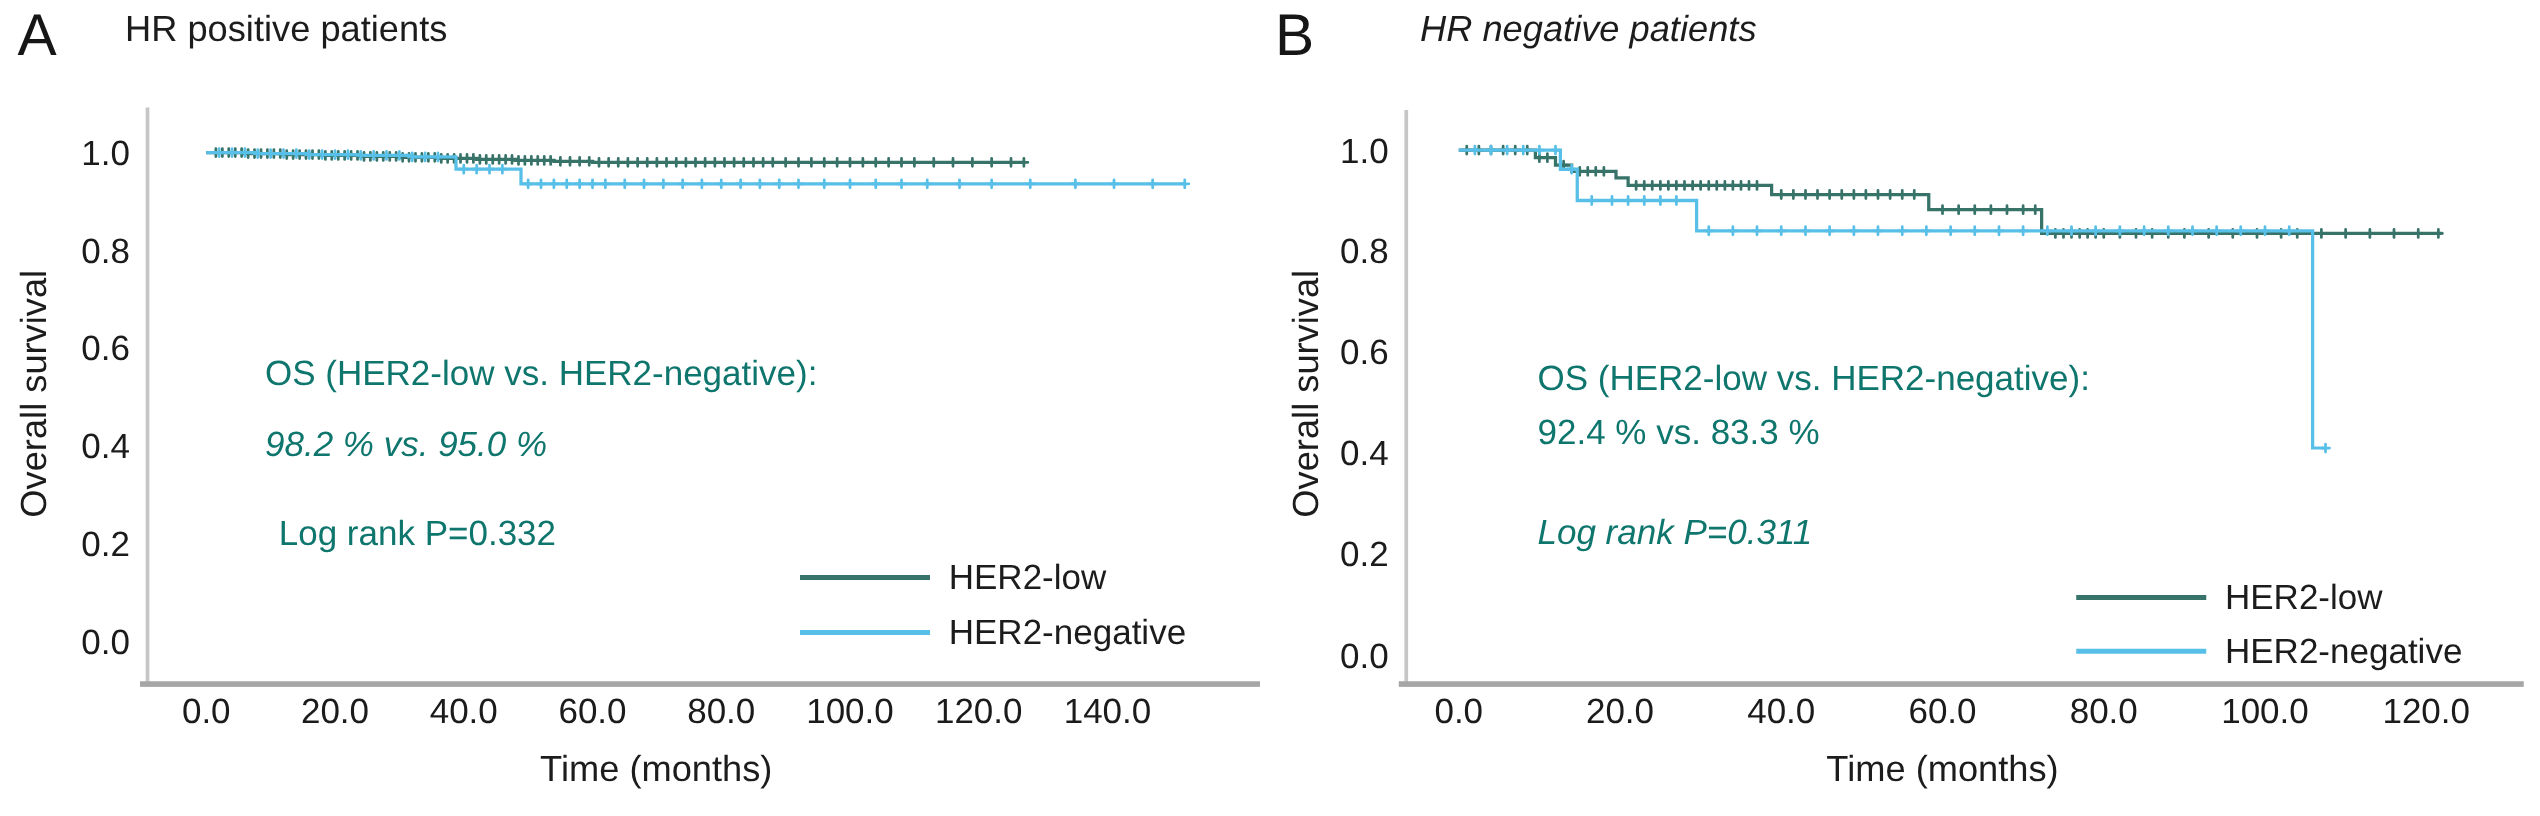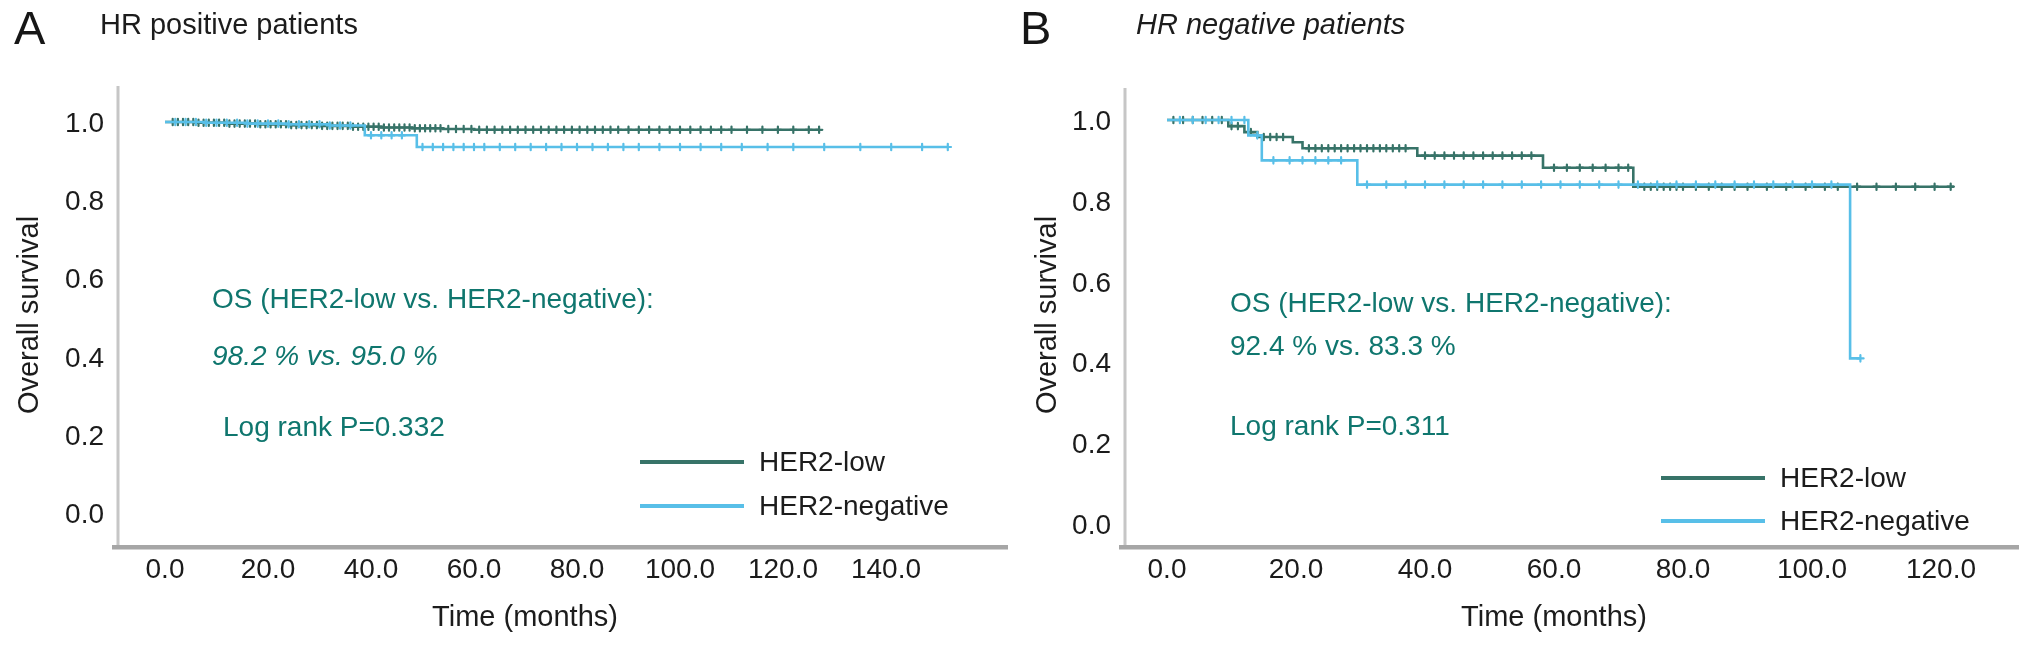--- a/index.html
+++ b/index.html
@@ -11,21 +11,21 @@
   .pa .panel-label{left:14px;top:0px;} .pb .panel-label{left:4px;top:0px;}
   .panel-title{position:absolute;font-size:29px;color:#1c1c1c;}
   .pa .panel-title{left:100px;top:8px;} .pb .panel-title{left:120px;top:8px;font-style:italic;}
   .y-title{position:absolute;font-size:29px;white-space:nowrap;color:#1c1c1c;
            transform:translate(-50%,-50%) rotate(-90deg);}
   .pa .y-title{left:28px;top:315px;} .pb .y-title{left:30px;top:315px;}
   .plot{position:absolute;left:0;top:0;}
   svg text{font-family:"Liberation Sans",sans-serif;font-size:28px;fill:#1b1b1b;}
   .ann{position:absolute;font-size:28px;color:#0f766e;white-space:nowrap;}
   .pa .l1{left:212px;top:283px;} .pa .l2{left:212px;top:340px;font-style:italic;} .pa .l3{left:212px;top:411px;margin-left:11px;}
-  .pb .l1{left:214px;top:287px;} .pb .l2{left:214px;top:330px;} .pb .l3{left:214px;top:410px;}
+  .pb .l1{left:214px;top:287px;} .pb .l2{left:214px;top:330px;} .pb .l3{left:214px;top:410px;font-style:italic;}
   .legend-row{position:absolute;display:flex;align-items:center;gap:15px;}
   .pa .lg1{left:640px;top:446px;} .pa .lg2{left:640px;top:490px;}
   .pb .lg1{left:645px;top:462px;} .pb .lg2{left:645px;top:505px;}
   .swatch{display:inline-block;width:104px;height:4px;}
   .legend-label{font-size:28px;color:#1c1c1c;}
   .x-title{position:absolute;font-size:29px;text-align:center;color:#1c1c1c;width:300px;}
   .pa .x-title{left:375px;top:600px;} .pb .x-title{left:388px;top:600px;}
 </style>
 </head>
 <body>

